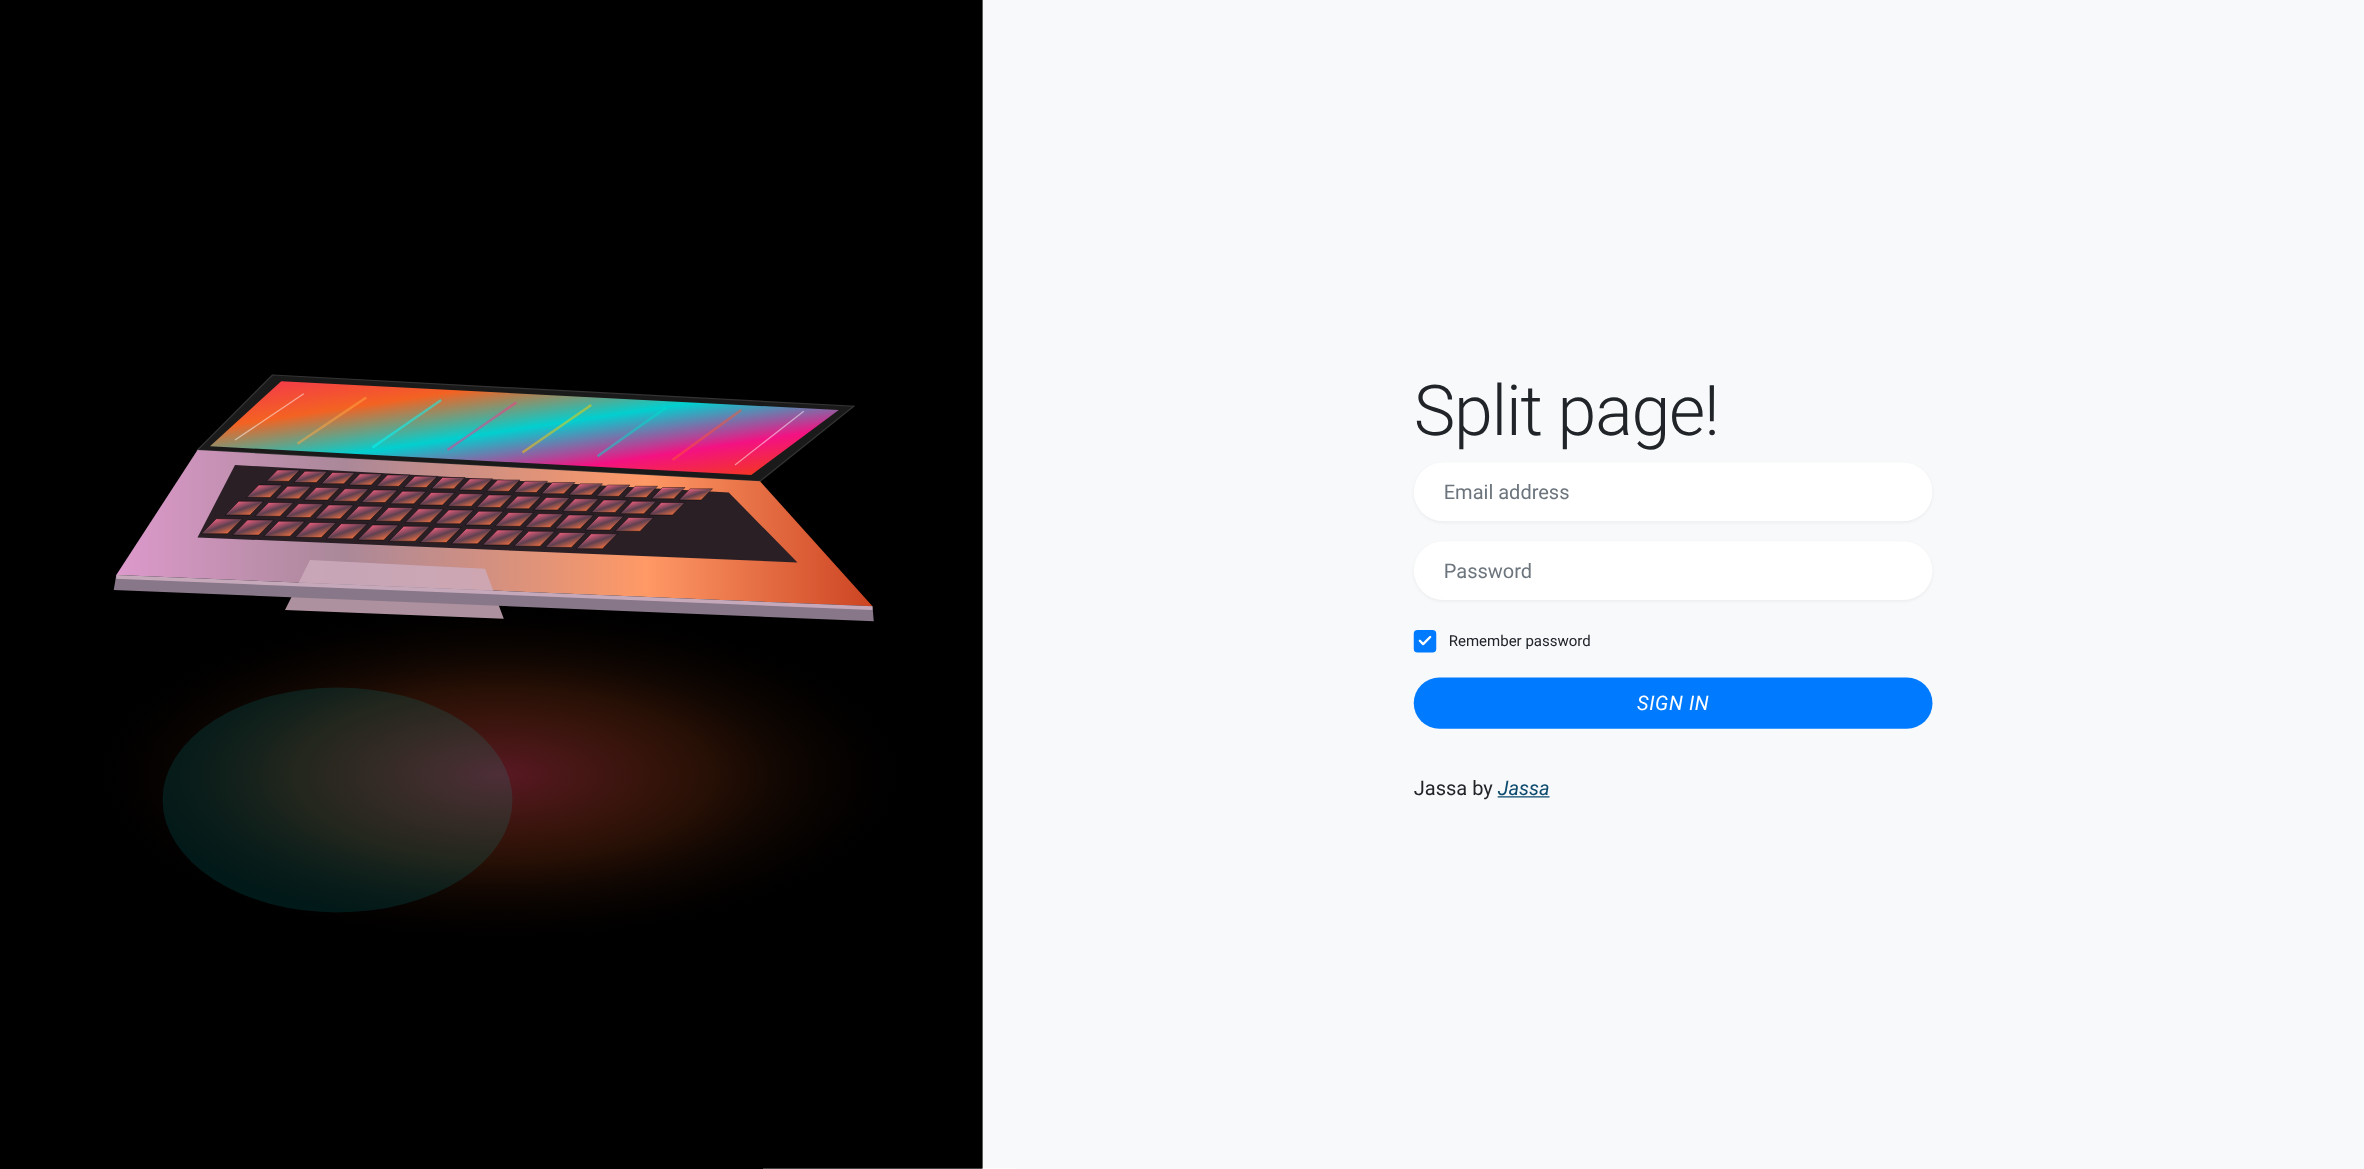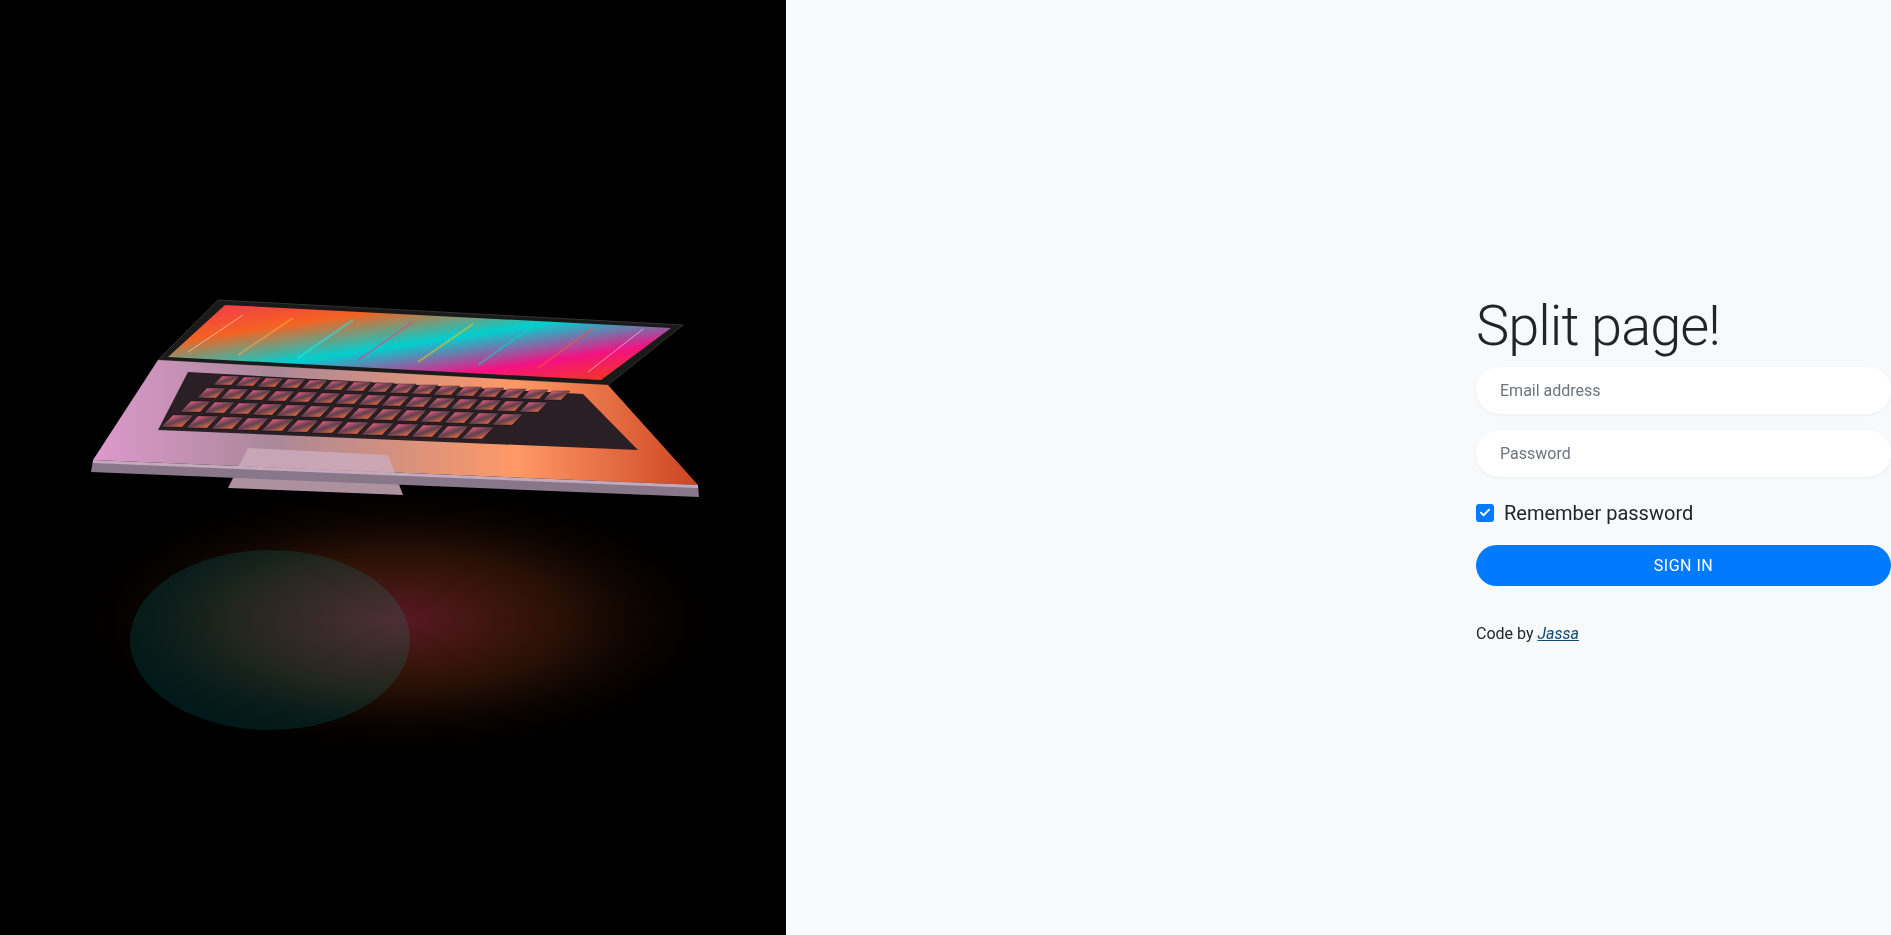--- a/index.html
+++ b/index.html
@@ -30,21 +30,21 @@
     .laptop-svg {
       width: 100%;
       height: 100%;
     }
     
     .right-panel {
       flex: 1;
       background: #f8f9fa;
       display: flex;
       align-items: center;
-      justify-content: flex-end;
+      justify-content: center;
     }
     
     .form-container {
       width: 415px;
     }
     
     .title {
       font-size: 56px;
       font-weight: 300;
       color: #212529;
@@ -95,37 +95,38 @@
       cursor: pointer;
       position: relative;
     }
     
     .checkbox svg {
       width: 12px;
       height: 12px;
     }
     
     .checkbox-label {
-      font-size: 20px;
+      font-size: 12px;
       color: #212529;
       cursor: pointer;
     }
     
     .signin-btn {
       width: 100%;
       padding: 11px;
       border: none;
       border-radius: 50px;
       background: #007bff;
       color: #fff;
       font-size: 16px;
       text-transform: uppercase;
       cursor: pointer;
       letter-spacing: 0.5px;
       font-family: inherit;
+      font-style: italic;
     }
     
     .footer-text {
       margin-top: 38px;
       font-size: 16px;
       color: #212529;
     }
     
     .footer-link {
       color: #0c4a6e;
@@ -279,16 +280,16 @@
         <svg viewBox="0 0 16 16">
           <path d="M13.5 3.5 L6 11 L2.5 7.5" stroke="#fff" stroke-width="2.5" fill="none" stroke-linecap="round" stroke-linejoin="round"></path>
         </svg>
       </div>
       <label class="checkbox-label">Remember password</label>
     </div>
     
     <button class="signin-btn">Sign in</button>
     
     <p class="footer-text">
-      <span>Code by </span><a class="footer-link">Jassa</a>
+      <span>Jassa by </span><a class="footer-link">Jassa</a>
     </p>
   </div>
 </div>
 
 </body></html>

